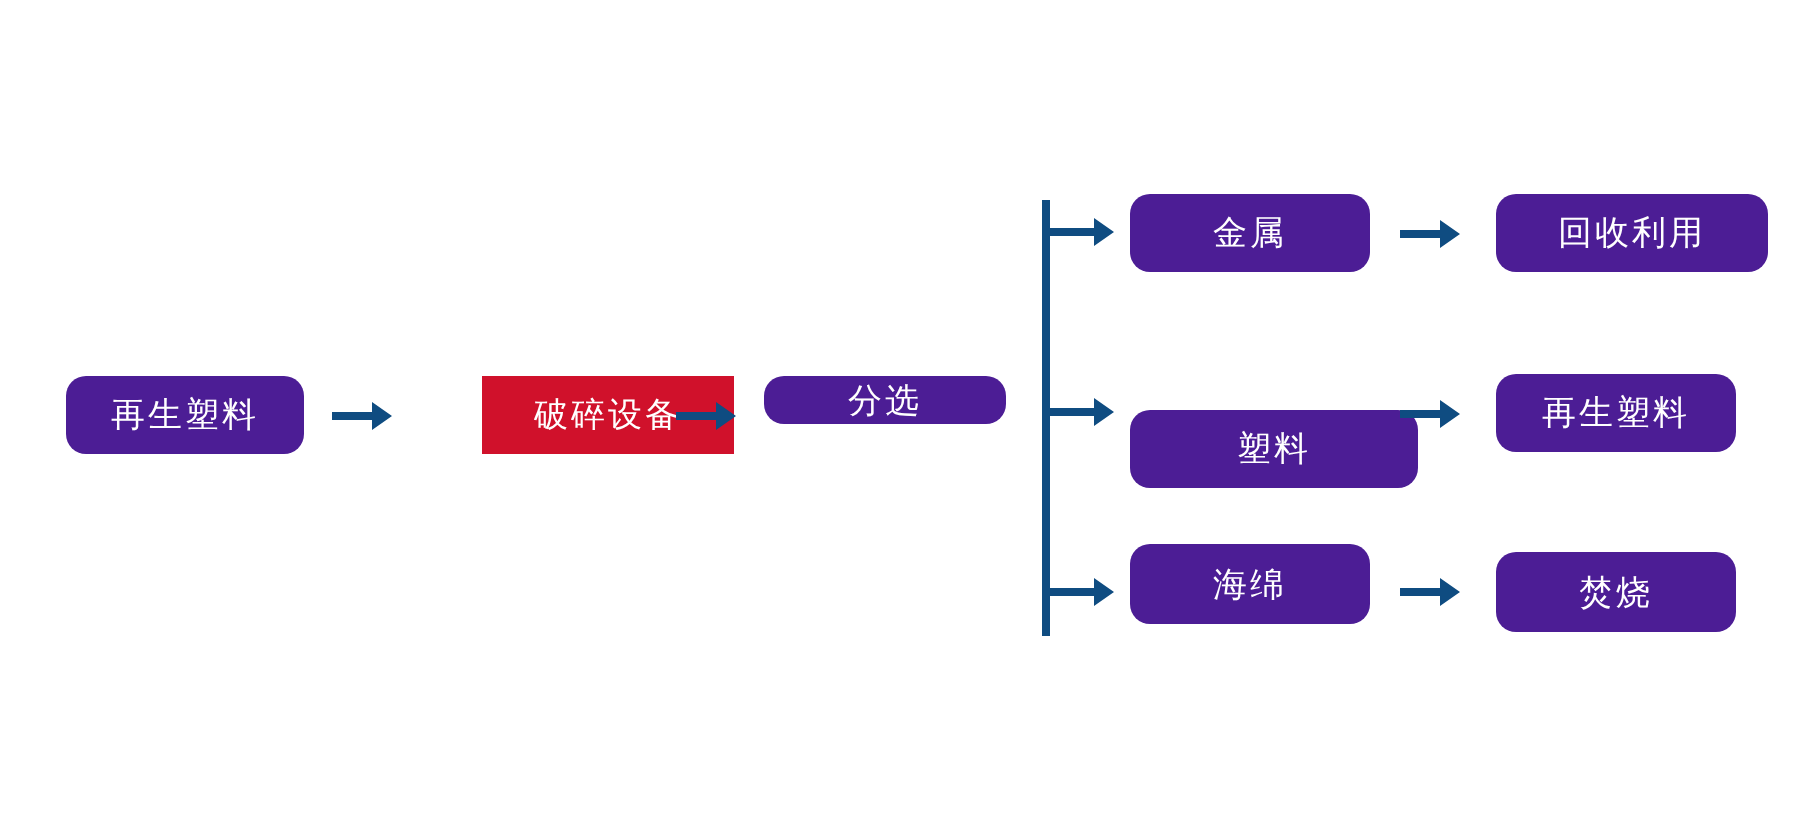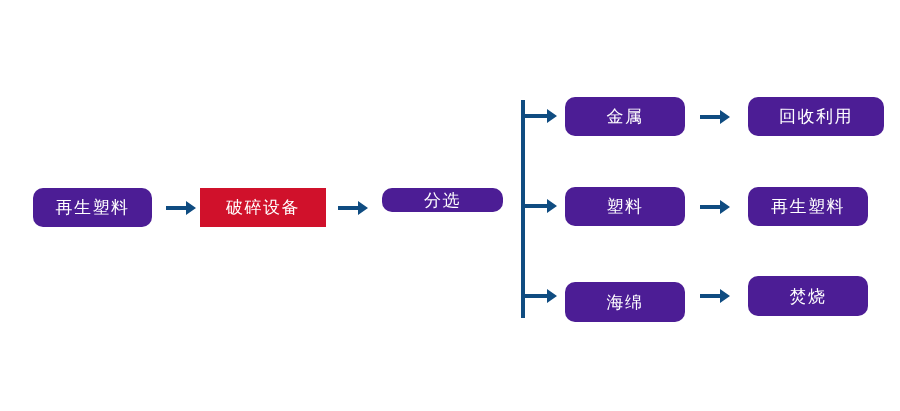--- a/index.html
+++ b/index.html
@@ -26,31 +26,31 @@
     color: #ffffff;
     font-size: 17px;
     font-weight: 400;
     letter-spacing: 1.5px;
     line-height: 1;
     white-space: nowrap;
     box-sizing: border-box;
     user-select: none;
   }
   .node.blue  { background: #4c1d95; border-radius: 10px; }
-  .node.red   { background: #D0112B; }
+  .node.red   { background: #D0112B; margin-left: 41px; }
 
   
   .n-shell    { left: 33px;  top: 188px; width: 119px; height: 39px; }
   .n-crusher  { left: 200px; top: 188px; width: 126px; height: 39px; }
   .n-sort     { left: 382px; top: 188px; width: 121px; height: 24px; }
 
   
   .n-metal    { left: 565px; top: 97px;  width: 120px; height: 39px; }
-  .n-plastic  { left: 565px; top: 187px; width: 120px; height: 39px; text-align: right; }
-  .n-sponge   { left: 565px; top: 282px; width: 120px; height: 40px; }
+  .n-plastic  { left: 565px; top: 205px; width: 144px; height: 39px; text-align: right; }
+  .n-sponge   { left: 565px; top: 272px; width: 120px; height: 40px; }
 
   
   .n-recycle  { left: 748px; top: 97px;  width: 136px; height: 39px; }
   .n-regen    { left: 748px; top: 187px; width: 120px; height: 39px; }
   .n-burn     { left: 748px; top: 276px; width: 120px; height: 40px; text-align: center; }
 
   
   .arrow {
     position: absolute;
     height: 22px;

